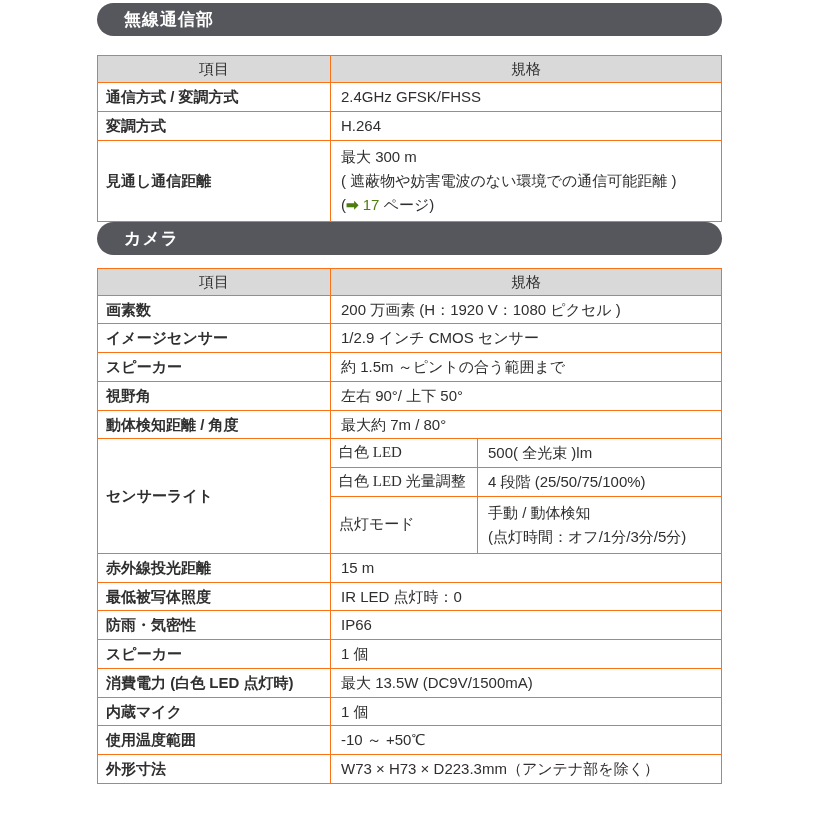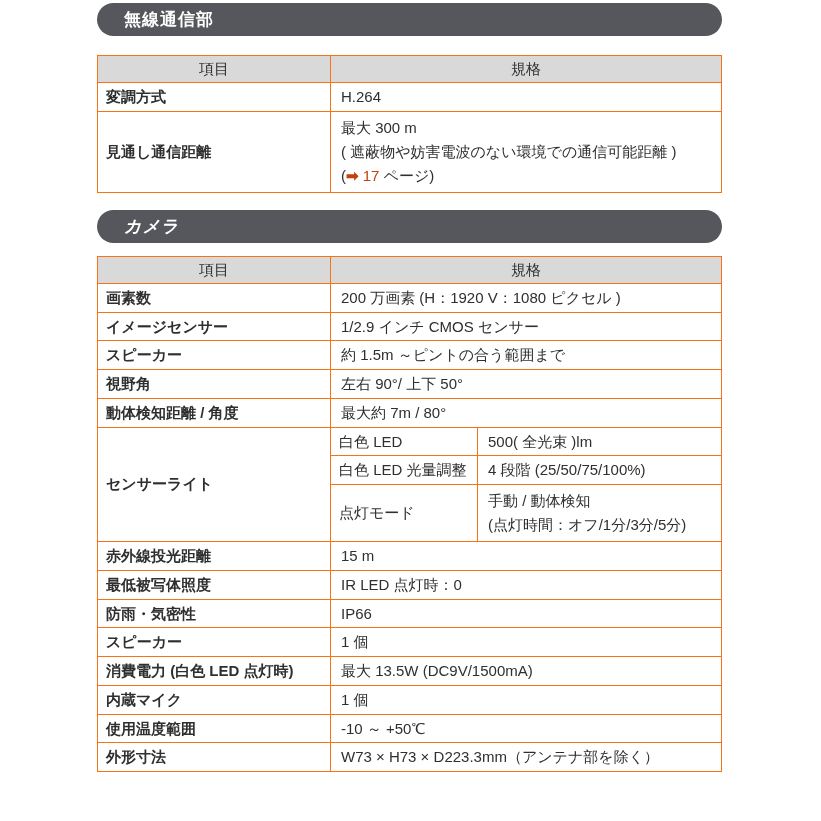--- a/index.html
+++ b/index.html
@@ -21,21 +21,21 @@
     color: #ffffff;
     font-weight: bold;
     font-size: 17px;
     line-height: 33px;
     height: 33px;
     border-radius: 17px;
     padding-left: 27px;
     letter-spacing: 1px;
   }
   .badge-wireless { margin-bottom: 19px; }
-  .badge-camera { margin-top: 17px; margin-bottom: 13px; font-style: italic; }
+  .badge-camera { margin-bottom: 13px; }
 
   table {
     width: 100%;
     border-collapse: collapse;
     table-layout: fixed;
     font-size: 15px;
   }
   th, td {
     border: 1px solid #f97316;
     vertical-align: middle;
@@ -53,29 +53,30 @@
     font-weight: bold;
     text-align: left;
     padding: 3px 4px 3px 8px;
     height: 27px;
   }
   td.sub {
     font-weight: normal;
     text-align: left;
     padding: 3px 4px 3px 8px;
     height: 27px;
+    font-family: Liberation Serif, serif;
   }
   td.val {
     font-weight: normal;
     text-align: left;
     padding: 3px 6px 3px 10px;
     height: 27px;
   }
   td.multiline { line-height: 24px; padding-top: 4px; padding-bottom: 4px; }
-  .page-ref { color: #c2410c; }
+  .page-ref { color: #4d7c0f; }
   .page-ref .arrow { font-weight: bold; }
 </style>
 </head>
 <body>
 
 <div class="page">
 
   <div class="badge badge-wireless">
     <span>無線通信部</span>
   </div>
@@ -85,20 +86,24 @@
         <col style="width:233px">
         <col>
       </colgroup>
     <thead>
       <tr>
         <th>項目</th>
         <th>規格</th>
       </tr>
     </thead>
     <tbody>
+      <tr>
+        <td class="lbl">通信方式 / 変調方式</td>
+        <td class="val">2.4GHz GFSK/FHSS</td>
+      </tr>
       <tr>
         <td class="lbl">変調方式</td>
         <td class="val">H.264</td>
       </tr>
       <tr>
         <td class="lbl">見通し通信距離</td>
         <td class="val multiline">
           <div>最大 300 m</div>
           <div>( 遮蔽物や妨害電波のない環境での通信可能距離 )</div>
           <div><span>(</span><span class="page-ref"><span class="arrow">➡</span><span> 17</span></span><span> ページ)</span></div>

